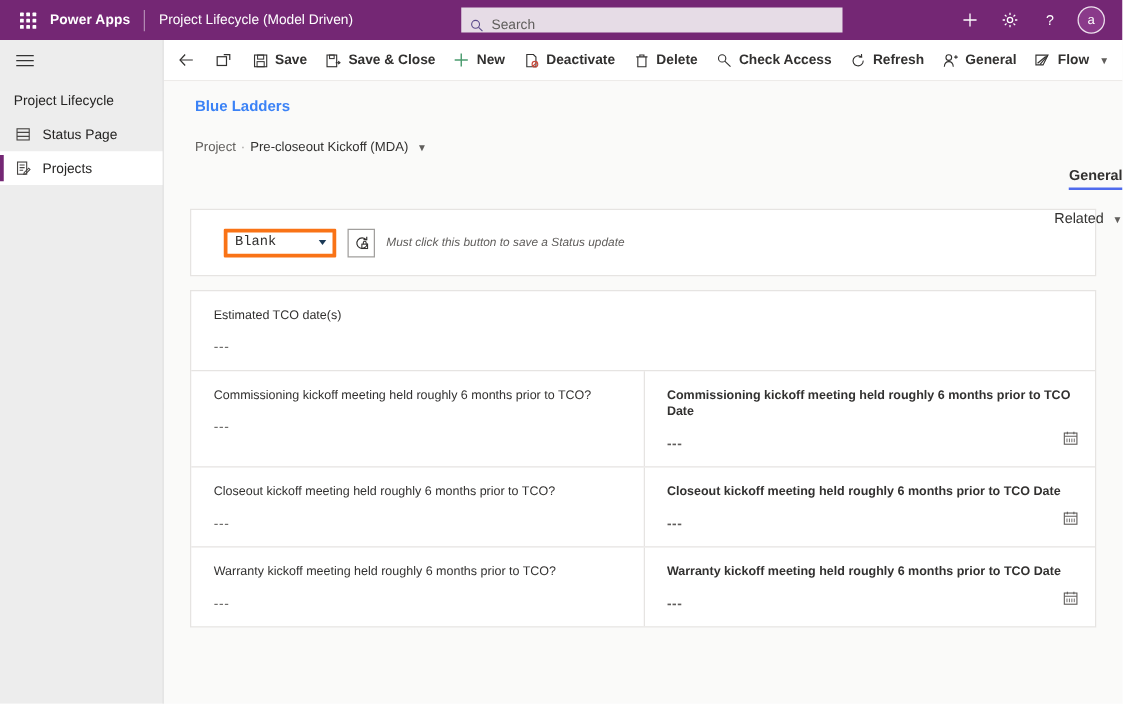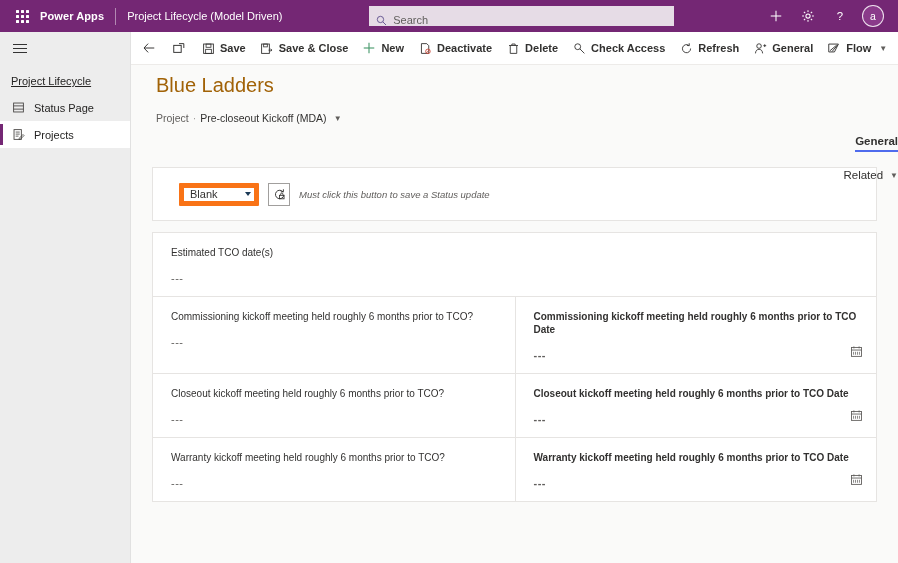--- a/index.html
+++ b/index.html
@@ -80,21 +80,21 @@
     width: 40px; height: 33px; display: flex; align-items: center; justify-content: center;
     cursor: pointer;
   }
   .hamburger span { display: block; width: 14px; height: 1.5px; background: #333; position: relative; }
   .hamburger span::before, .hamburger span::after {
     content: ""; position: absolute; left: 0; width: 14px; height: 1.5px; background: #333;
   }
   .hamburger span::before { top: -4px; }
   .hamburger span::after { top: 4px; }
   .side-group {
-    font-size: 11px; color: #252423; padding: 10px 0 7px 11px; font-weight: 400; text-decoration: underline;
+    font-size: 11px; color: #252423; padding: 10px 0 7px 11px; font-weight: 400;
   }
   .side-item {
     display: flex; align-items: center; height: 27px;
     padding-left: 9px; font-size: 11px; color: #252423; cursor: pointer;
     position: relative;
   }
   .side-item.active { background: #ffffff; }
   .side-item.active::before {
     content: ""; position: absolute; left: 0; top: 3px; bottom: 3px; width: 3px; background: #742774;
   }
@@ -115,21 +115,21 @@
   }
   .cmd-ico { display: flex; align-items: center; justify-content: center; width: 14px; height: 14px; }
   .cmd-sep { width: 1px; height: 18px; background: #e1dfdd; margin: 0 5px; }
   .cmd.iconly { padding: 0 8px; }
   .spacer { flex: 1; }
   .chev { font-size: 8px; color: #605e5c; margin-left: 3px; }
   .ellipsis { letter-spacing: 0; font-size: 14px; color: #323130; line-height: 8px; }
 
   
   .rec-head { background: #fafaf9; padding: 11px 0 0 25px; flex: 0 0 auto; }
-  .rec-title { font-size: 20px; font-weight: normal; color: #a16207; line-height: 18px; }
+  .rec-title { font-size: 12px; font-weight: bold; color: #3b82f6; line-height: 18px; }
   .rec-sub { font-size: 10.5px; color: #605e5c; margin-top: 18px; display: flex; align-items: center; gap: 4px; }
   .rec-sub .dot { color: #a19f9d; }
   .rec-sub .bp { color: #323130; }
 
   
   .tabs { display: flex; align-items: flex-end; gap: 17px; margin-top: 11px; padding-left: 8px; height: 24px; flex-direction: column; }
   .tab {
     font-size: 11.5px; color: #323130; cursor: pointer; padding-bottom: 5px;
     position: relative; display: flex; align-items: center; gap: 4px;
   }
@@ -140,22 +140,22 @@
 
   
   .content { flex: 1; overflow: hidden; padding: 0 21px; }
 
   .card {
     background: #ffffff; border: 1px solid #e6e4e2;
     margin-top: 8px;
   }
   .status-row { display: flex; align-items: center; height: 52px; padding: 0 0 0 26px; gap: 9px; }
   select.blank-dd {
-    width: 80px; height: 23px; font-size: 11px; font-family: Liberation Sans, sans-serif;
-    border: 5px solid #f97316; background: #fff; color: #323130; padding-left: 6px;
+    width: 90px; height: 23px; font-size: 11px; font-family: Liberation Mono, monospace;
+    border: 3px solid #f97316; background: #fff; color: #323130; padding-left: 6px;
     border-radius: 1px; cursor: pointer;
     -webkit-appearance: none; appearance: none;
   }
   .dd-wrap { position: relative; display: inline-block; }
   .dd-wrap::after {
     content: ""; position: absolute; right: 8px; top: 9px;
     border-left: 3.5px solid transparent; border-right: 3.5px solid transparent;
     border-top: 4.5px solid #1b3a57; pointer-events: none;
   }
   .save-status-btn {

